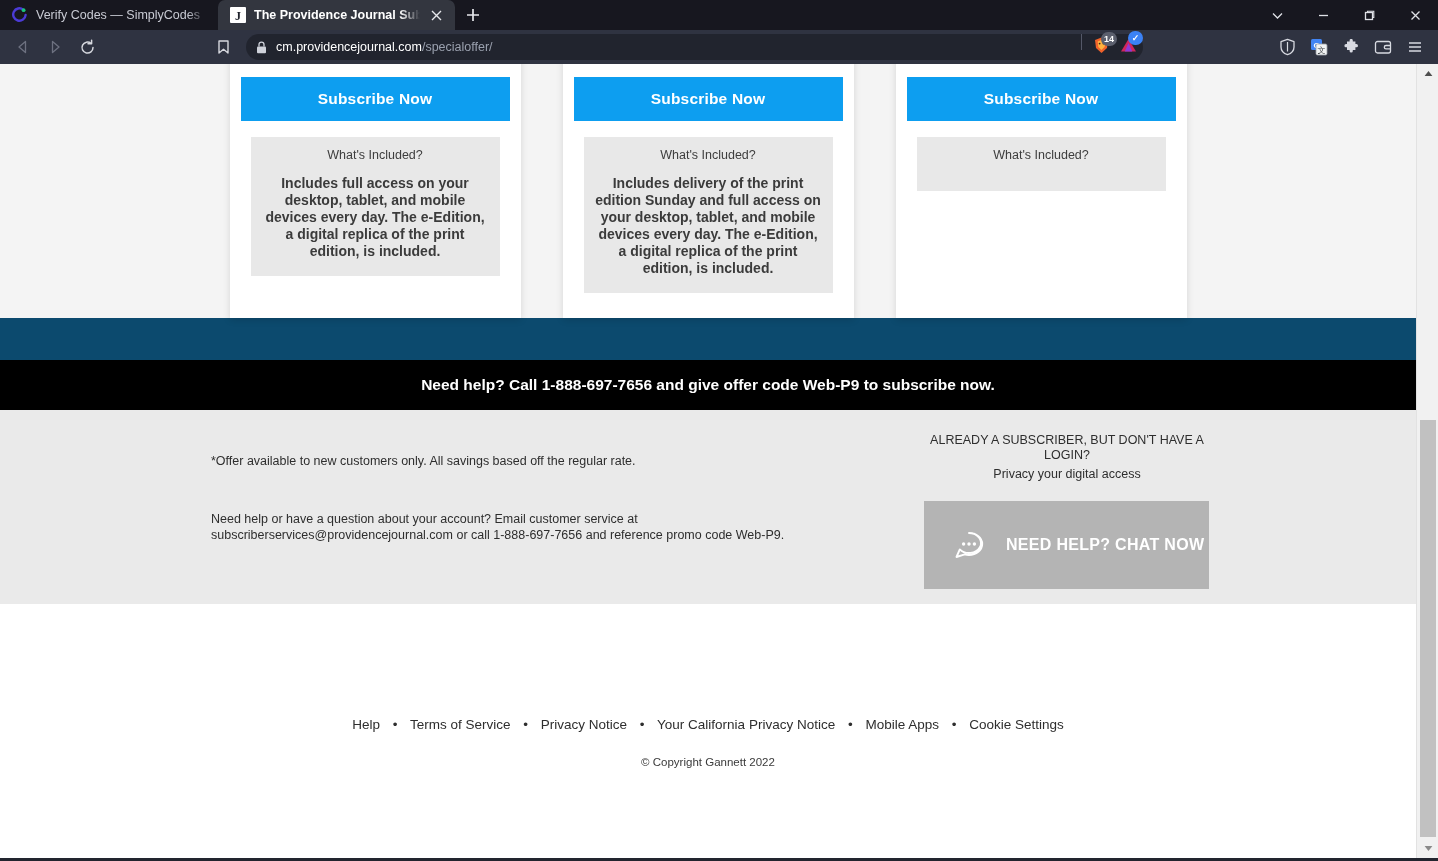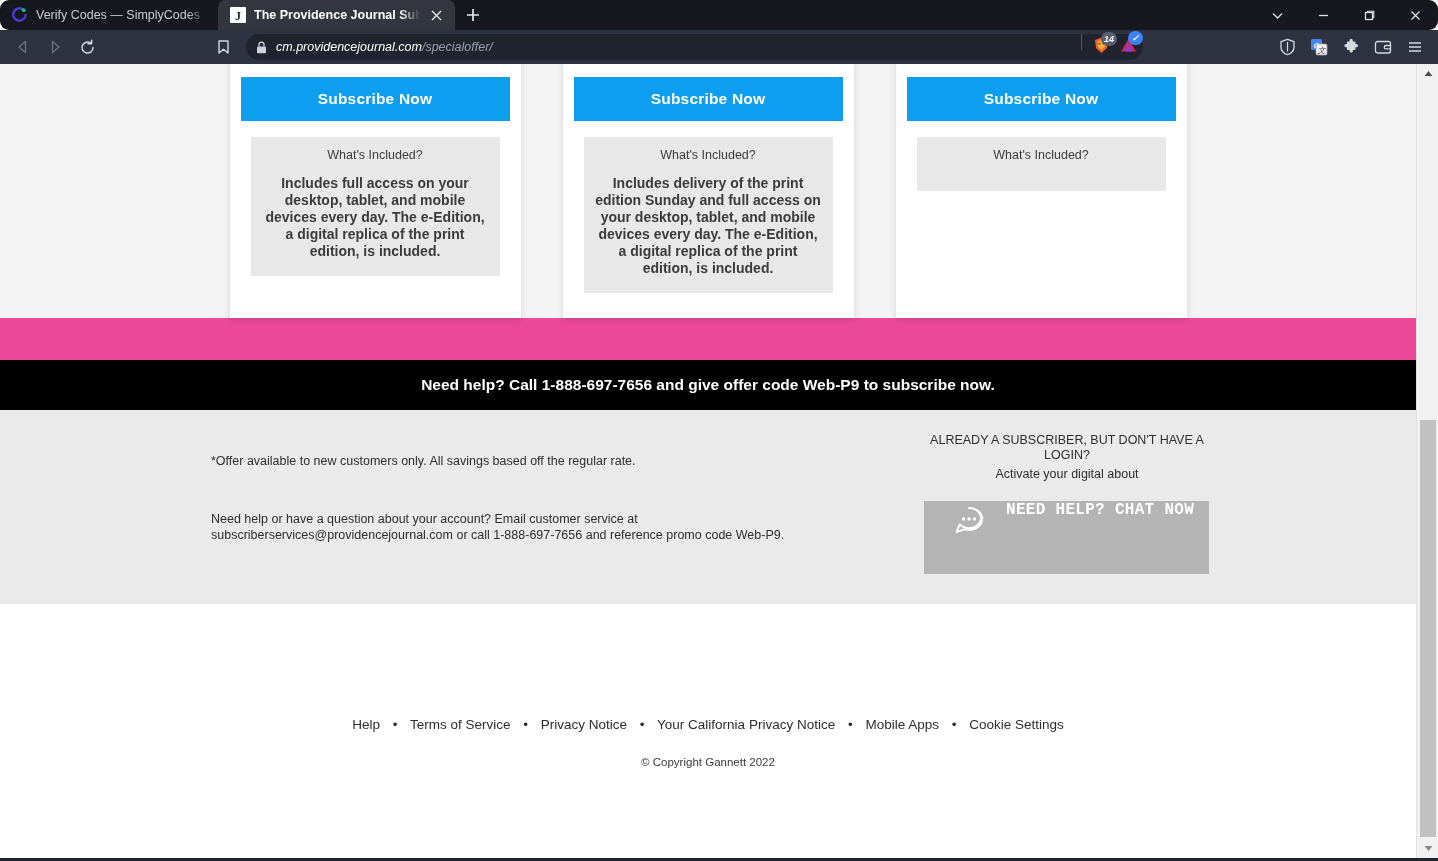--- a/index.html
+++ b/index.html
@@ -7,21 +7,21 @@
     width: 1438px; height: 861px;
     font-family: "Liberation Sans", sans-serif;
     overflow: hidden; background: #ffffff;
   }
 
   
   .browser { width: 1438px; height: 861px; display: flex; flex-direction: column; }
 
   .tabstrip {
     height: 30px; background: #17171f; display: flex; align-items: flex-end;
-    position: relative; flex: 0 0 30px; border-radius: 9px;
+    position: relative; flex: 0 0 30px;
   }
   .tab {
     height: 30px; display: flex; align-items: center; gap: 8px;
     padding: 0 10px 0 12px; font-size: 12.5px; color: #c9cbd4;
     position: relative; cursor: default;
   }
   .tab.inactive { width: 218px; }
   .tab.active {
     width: 237px; background: #33363f; color: #ffffff; font-weight: bold;
     border-top-left-radius: 7px; border-top-right-radius: 7px;
@@ -46,21 +46,21 @@
     position: absolute; right: 0; top: 0; height: 30px;
     display: flex; align-items: center;
   }
   .wcbtn {
     width: 46px; height: 30px; display: flex; align-items: center;
     justify-content: center; color: #dfe1e6;
   }
 
   .navbar {
     height: 34px; background: #2f3341; display: flex; align-items: center;
-    padding: 0 8px; gap: 2px; flex: 0 0 34px; font-style: italic;
+    padding: 0 8px; gap: 2px; flex: 0 0 34px;
   }
   .navbtn {
     width: 30px; height: 28px; display: flex; align-items: center;
     justify-content: center; border-radius: 4px; color: #d6d8de;
   }
   .navbtn.disabled { color: #6d7180; }
   .bookmark-btn { width: 30px; height: 28px; display: flex; align-items: center;
     justify-content: center; color: #d6d8de; margin-left: 104px; }
   .urlbar {
     flex: 0 0 897px; height: 26px; background: #21242e; border-radius: 13px;
@@ -83,21 +83,21 @@
     display: flex; align-items: center; justify-content: center; padding: 0 3px;
     font-weight: bold;
   }
   .cbadge.check { background: #3b82f6; right: -4px; top: -3px; }
   .toolbar-right { margin-left: auto; display: flex; align-items: center; gap: 2px; }
   .tbtn { width: 30px; height: 28px; display: flex; align-items: center;
     justify-content: center; border-radius: 4px; color: #d8dae1; }
 
   
   .viewport {
-    flex: 1; position: relative; background: #ec4899; overflow: hidden;
+    flex: 1; position: relative; background: #0c4a6e; overflow: hidden;
     display: flex;
   }
   .page { flex: 1; height: 100%; overflow: hidden; position: relative; }
 
   .cards-row {
     display: flex; justify-content: center; gap: 42px; padding-top: 0;
     background: #f4f4f4;
   }
   .card {
     width: 291px; background: #ffffff; border: 11px solid #ffffff;
@@ -130,23 +130,23 @@
     position: absolute; left: 211px; top: 20px;
     font-size: 12.5px; color: #2e2e2e; line-height: 16px;
   }
   .disclaimer .blk2 { margin-top: 42px; }
   .already {
     position: absolute; left: 924px; top: 0; width: 286px; text-align: center;
   }
   .already-head { font-size: 12.5px; color: #2e2e2e; line-height: 15px; }
   .already-link { font-size: 12.5px; color: #2e2e2e; margin-top: 4px; display: block; cursor: pointer; }
   .chat-btn {
-    position: absolute; left: 924px; top: 68px; width: 285px; height: 73px;
-    background: #b4b4b4; display: flex; gap: 18px;
-    padding-left: 26px; cursor: pointer; border: none; font-family: Liberation Mono, monospace;
+    position: absolute; left: 924px; top: 68px; width: 285px; height: 88px;
+    background: #b4b4b4; display: flex; align-items: center; gap: 18px;
+    padding-left: 26px; cursor: pointer; border: none;
   }
   .chat-icon { width: 38px; height: 38px; flex: 0 0 38px; }
   .chat-label { color: #ffffff; font-size: 16px; font-weight: bold; letter-spacing: 0.3px; }
 
   .footer-white { background: #ffffff; padding-top: 113px; text-align: center; height: 262px; }
   .footer-links { font-size: 13.5px; color: #2e2e2e; }
   .footer-links a { color: #2e2e2e; text-decoration: none; cursor: pointer; }
   .dot { margin: 0 9px; color: #2e2e2e; }
   .copyright { margin-top: 24px; font-size: 11.5px; color: #3a3a3a; }
 
@@ -358,21 +358,21 @@
         <div class="footer-inner">
           <div class="disclaimer">
             <div>*Offer available to new customers only. All savings based off the regular rate.</div>
             <div class="blk2">Need help or have a question about your account? Email customer service at</div>
             <div>subscriberservices@providencejournal.com or call 1-888-697-7656 and reference promo code Web-P9.</div>
           </div>
 
           <div class="already">
             <div class="already-head">ALREADY A SUBSCRIBER, BUT DON'T HAVE A</div>
             <div class="already-head">LOGIN?</div>
-            <span class="already-link">Activate your digital about</span>
+            <span class="already-link">Privacy your digital access</span>
           </div>
 
           <button class="chat-btn">
             <span class="chat-icon">
               <svg width="38" height="38" viewBox="0 0 38 38">
                 <path d="M19 7 a12 10 0 1 1 -9.2 16.4 L6.5 31 l8.2 -2.6 A13.6 11 0 0 0 19 29 a12 10 0 0 0 0 -22 z" fill="none" stroke="#ffffff" stroke-width="1.9" stroke-linejoin="round"></path>
                 <circle cx="13.6" cy="18" r="1.7" fill="#ffffff"></circle>
                 <circle cx="19" cy="18" r="1.7" fill="#ffffff"></circle>
                 <circle cx="24.4" cy="18" r="1.7" fill="#ffffff"></circle>
               </svg>

